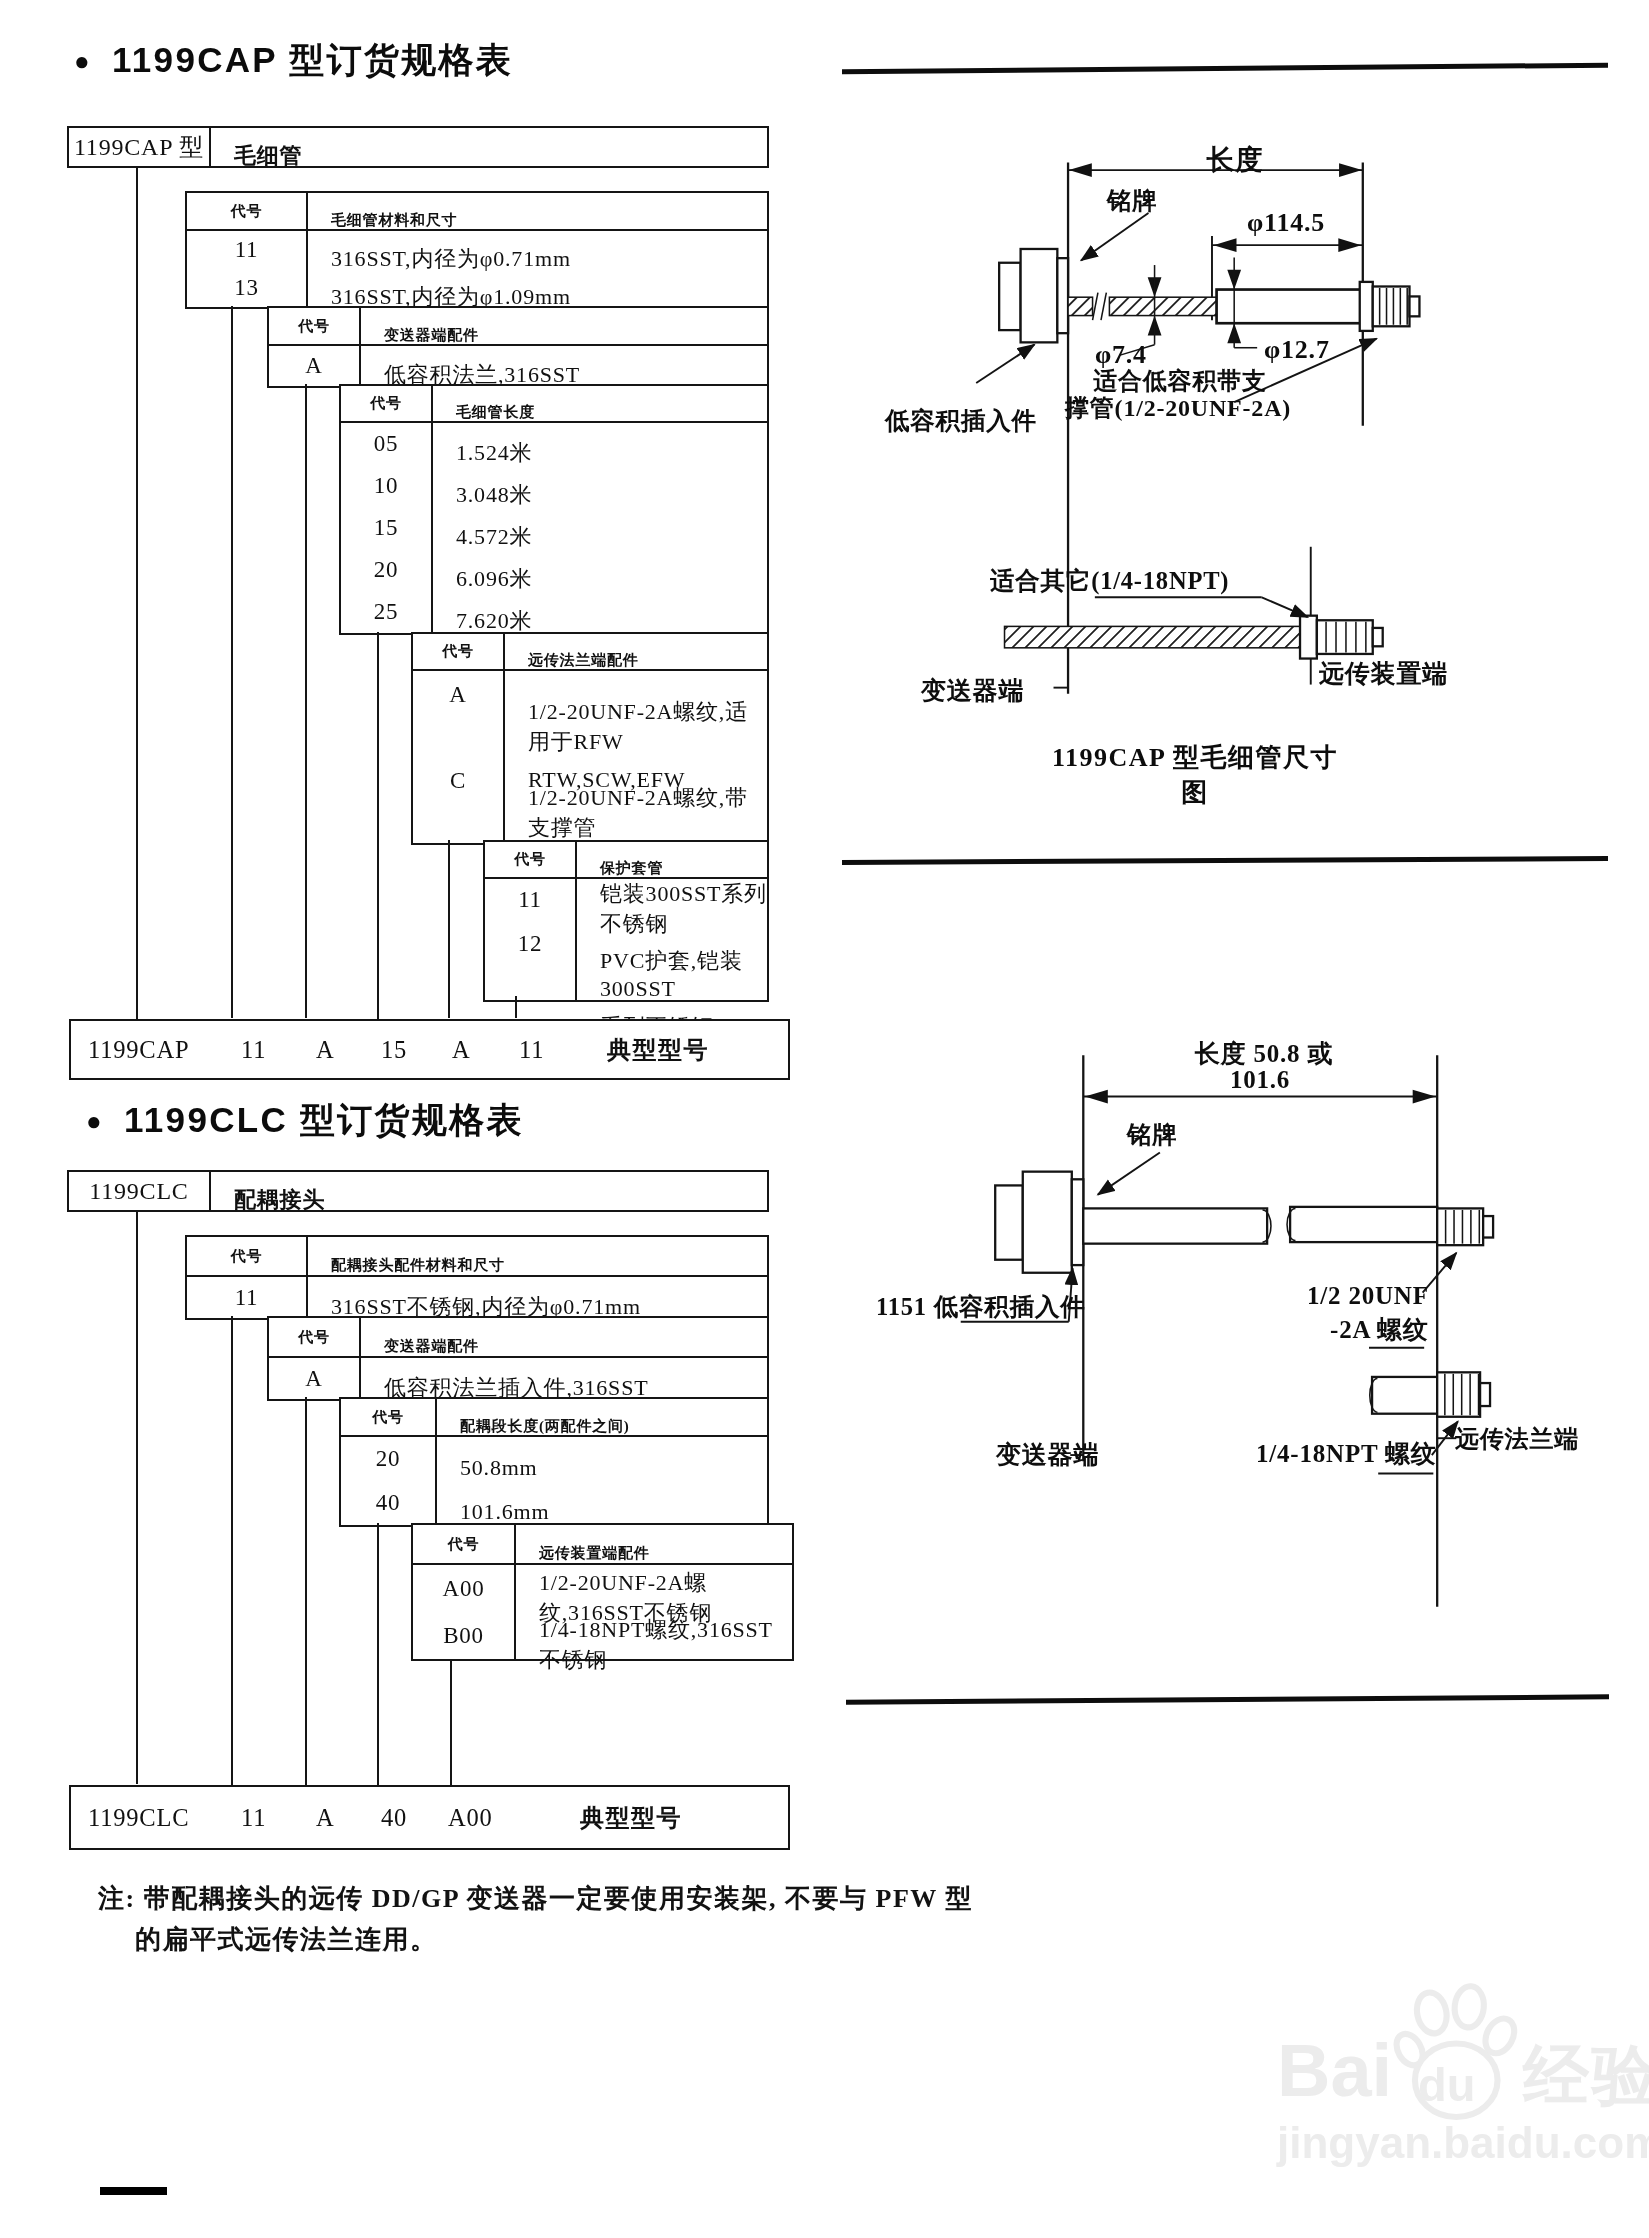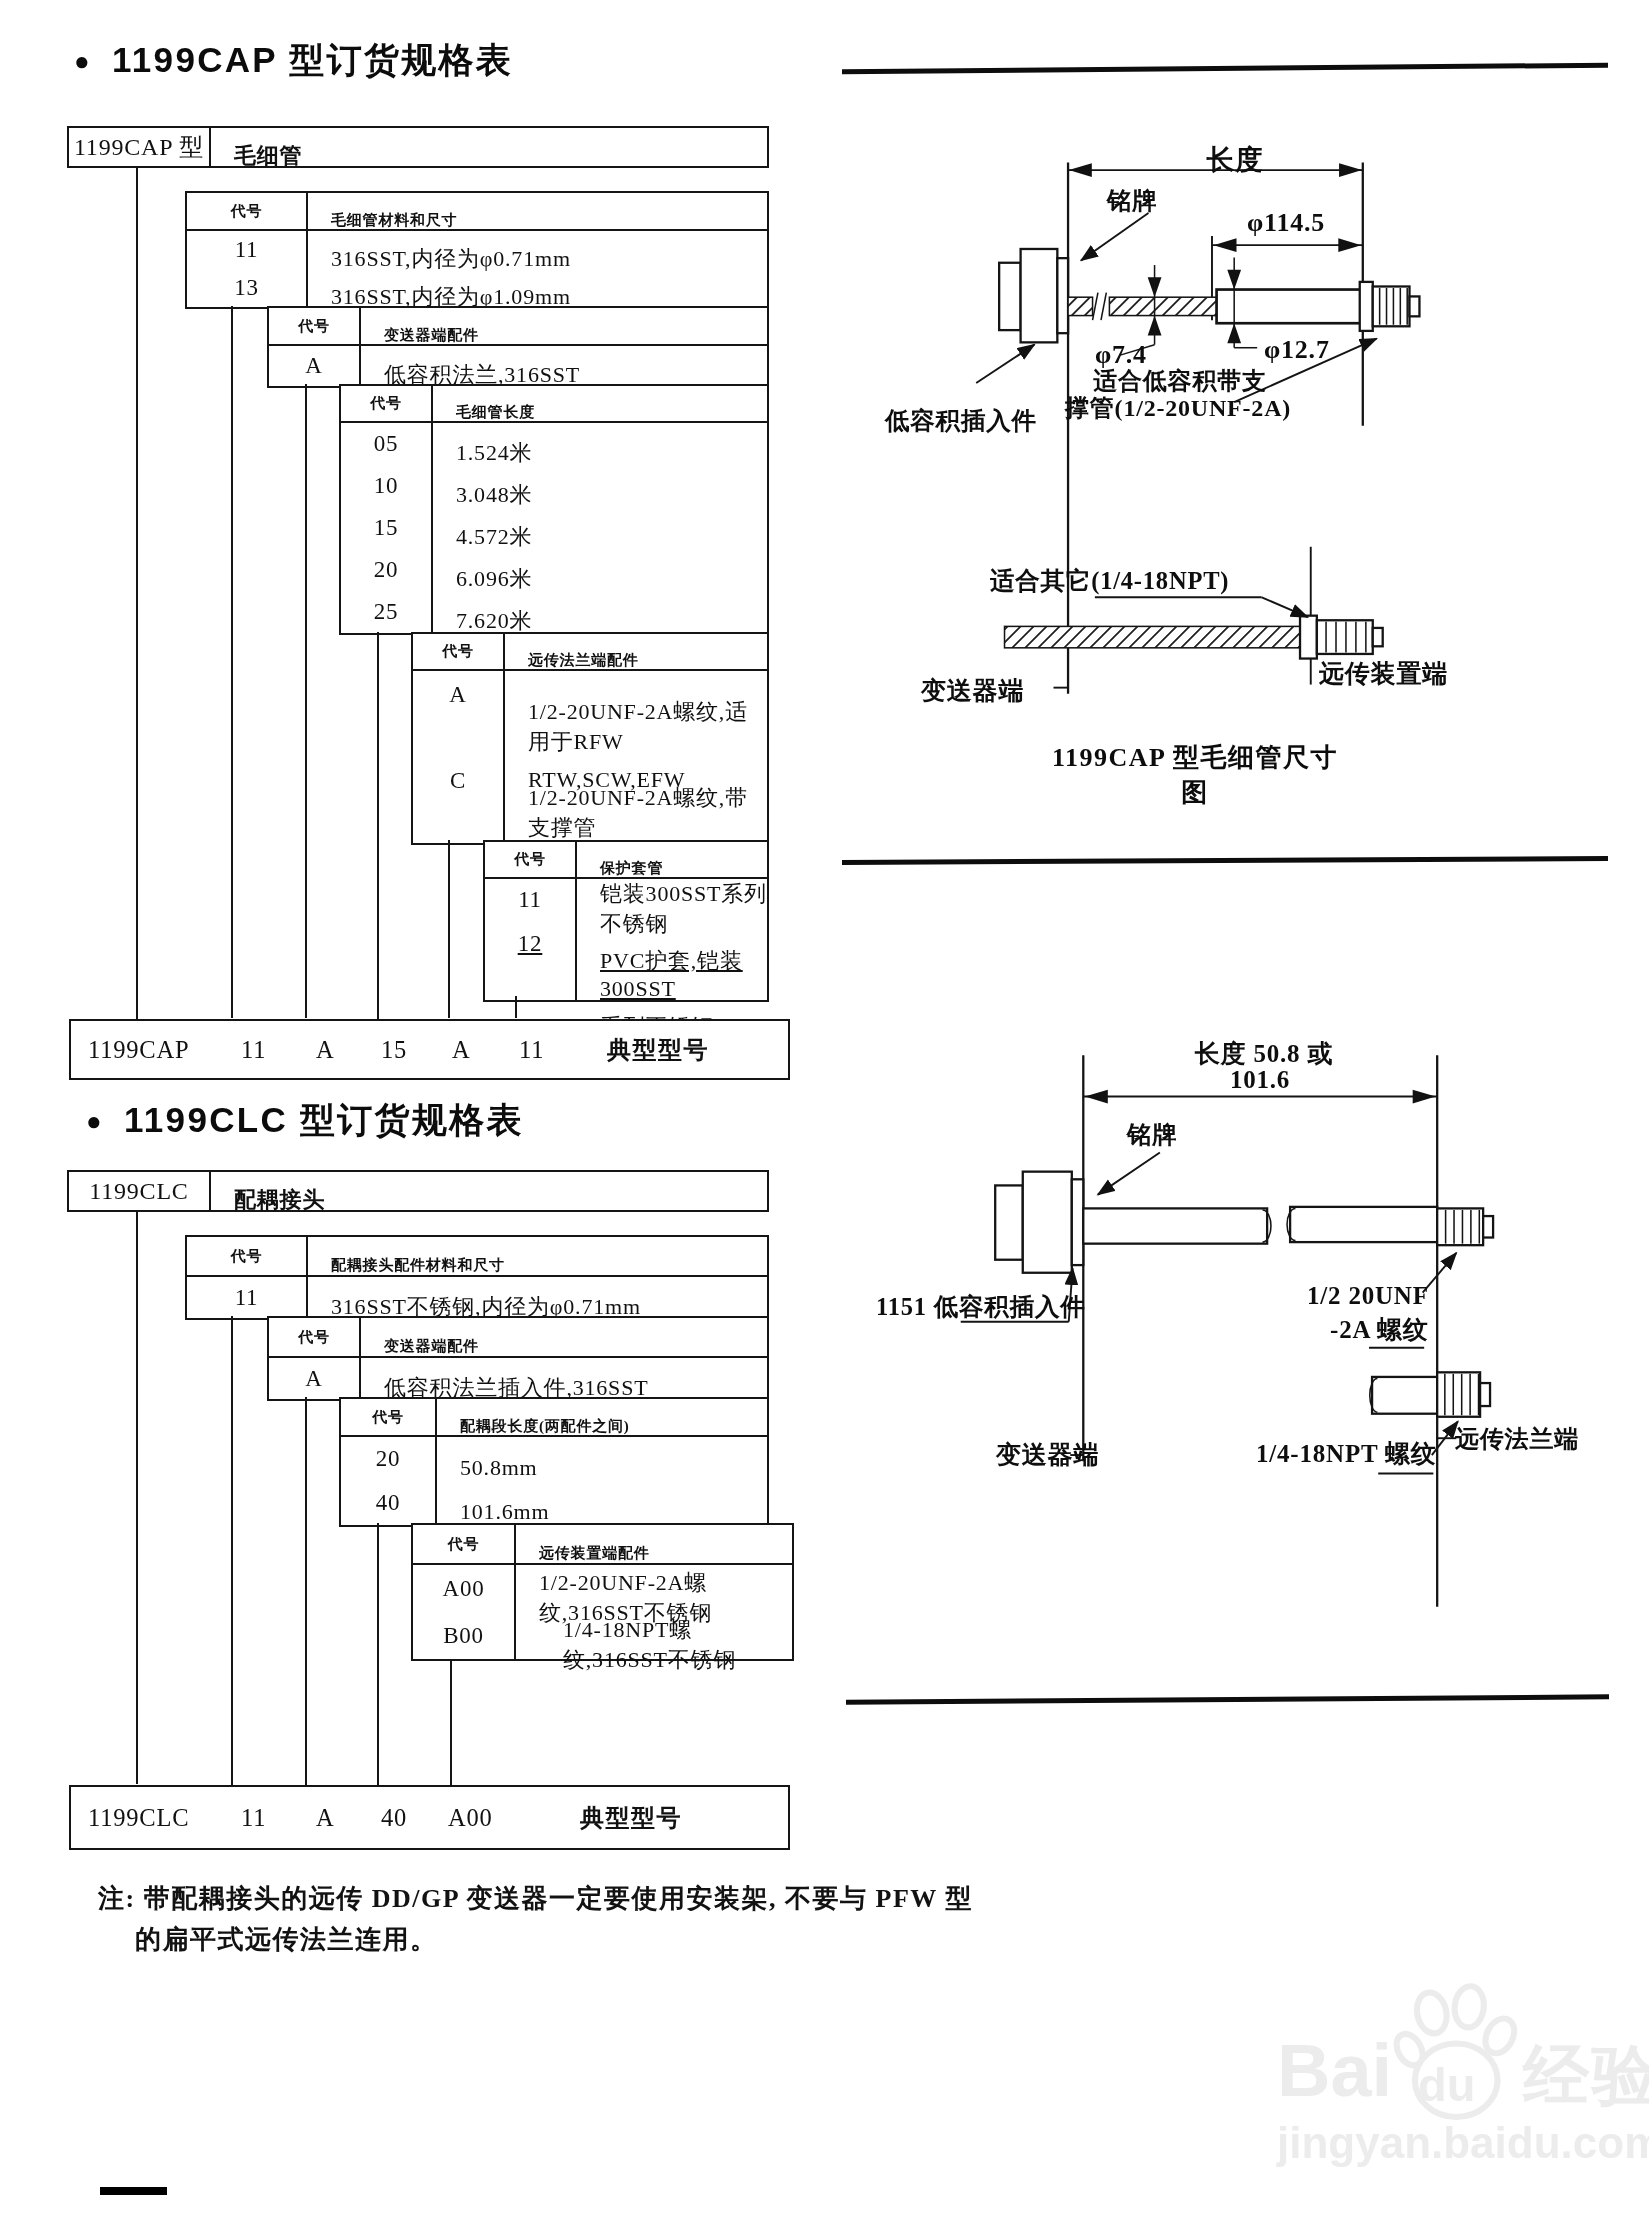--- a/index.html
+++ b/index.html
@@ -133,21 +133,21 @@
 
   <div class="ctable" style="left:483px;top:840px;width:286px;">
     <div class="crow hdr" style="height:37px;">
       <div class="ccell-code" style="width:92px;">代号</div>
       <div class="ccell-desc">保护套管</div>
     </div>
     <div class="crow" style="height:41px;">
       <div class="ccell-code" style="width:92px;">11</div>
       <div class="ccell-desc">铠装300SST系列不锈钢</div>
     </div>
-    <div class="crow topalign" style="height:80px;text-decoration:underline;">
+    <div class="crow topalign" style="height:80px;">
       <div class="ccell-code" style="width:92px;">12</div>
       <div class="ccell-desc">
         <div>PVC护套,铠装300SST</div>
         <div class="l2">系列不锈钢</div>
       </div>
     </div>
   </div>
 
   <div class="vline" style="left:136px;top:167px;height:852px;"></div>
   <div class="vline" style="left:231px;top:306px;height:712px;"></div>
@@ -215,21 +215,21 @@
 
   <div class="ctable" style="left:411px;top:1523px;width:383px;">
     <div class="crow hdr" style="height:40px;">
       <div class="ccell-code" style="width:103px;">代号</div>
       <div class="ccell-desc">远传装置端配件</div>
     </div>
     <div class="crow" style="height:47px;">
       <div class="ccell-code" style="width:103px;">A00</div>
       <div class="ccell-desc">1/2-20UNF-2A螺纹,316SST不锈钢</div>
     </div>
-    <div class="crow" style="height:47px;gap:24px;">
+    <div class="crow" style="height:47px;">
       <div class="ccell-code" style="width:103px;">B00</div>
       <div class="ccell-desc">1/4-18NPT螺纹,316SST不锈钢</div>
     </div>
   </div>
 
   <div class="vline" style="left:136px;top:1212px;height:572px;"></div>
   <div class="vline" style="left:231px;top:1316px;height:469px;"></div>
   <div class="vline" style="left:305px;top:1397px;height:388px;"></div>
   <div class="vline" style="left:377px;top:1523px;height:262px;"></div>
   <div class="vline" style="left:450px;top:1659px;height:126px;"></div>

